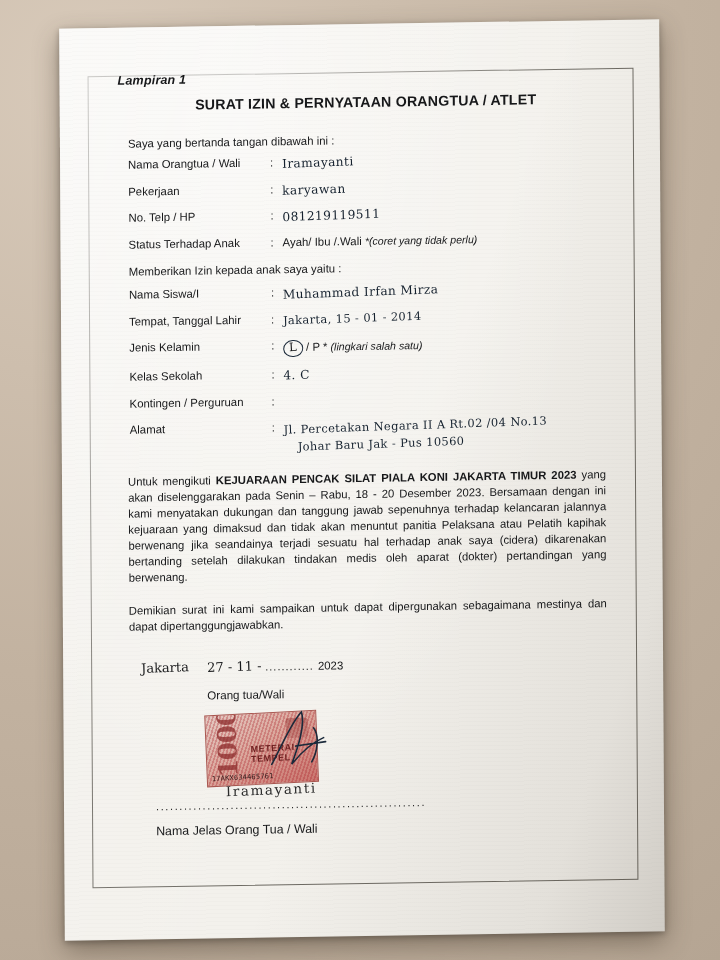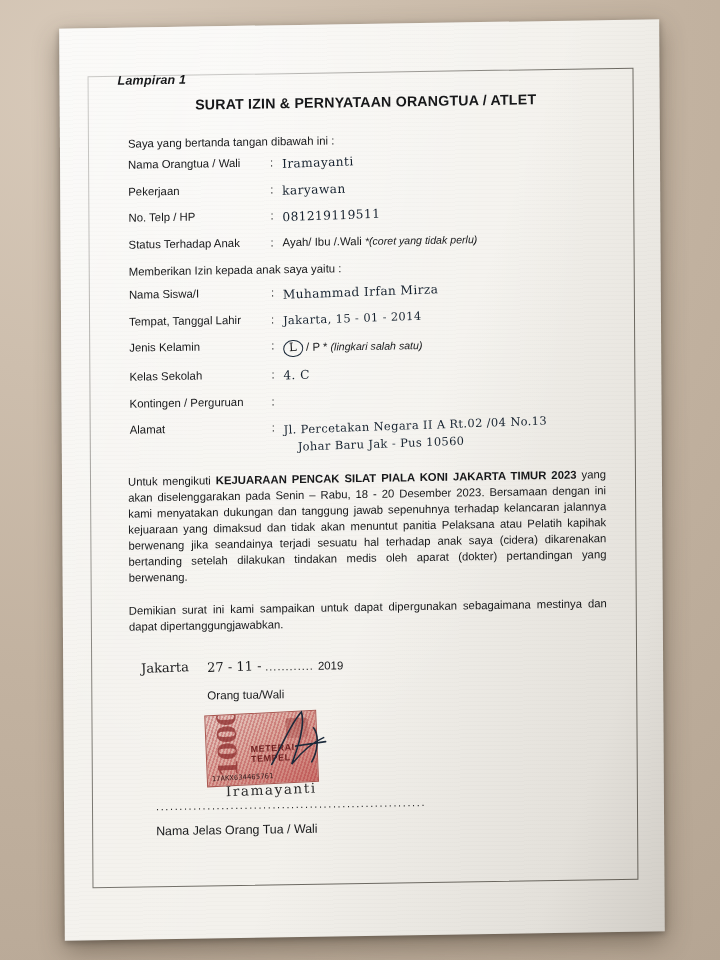--- a/index.html
+++ b/index.html
@@ -308,21 +308,21 @@
 
     <p class="para"><span>Untuk mengikuti </span><b>KEJUARAAN PENCAK SILAT PIALA KONI JAKARTA TIMUR 2023</b><span> yang akan diselenggarakan pada Senin – Rabu, 18 - 20 Desember 2023. Bersamaan dengan ini kami menyatakan dukungan dan tanggung jawab sepenuhnya terhadap kelancaran jalannya kejuaraan yang dimaksud dan tidak akan menuntut panitia Pelaksana atau Pelatih kapihak berwenang jika seandainya terjadi sesuatu hal terhadap anak saya (cidera) dikarenakan bertanding setelah dilakukan tindakan medis oleh aparat (dokter) pertandingan yang berwenang.</span></p>
 
     <p class="para para2">Demikian surat ini kami sampaikan untuk dapat dipergunakan sebagaimana mestinya dan dapat dipertanggungjawabkan.</p>
 
     <div class="sign-block">
       <div class="date-line">
         <span class="date-hand">Jakarta</span>
         <span class="date-hand" style="margin-left:14px;">27 - 11 -</span>
         <span class="dots">............</span>
-        <span>2019</span>
+        <span>2023</span>
       </div>
 
       <div class="ortu">Orang tua/Wali</div>
 
       <div class="stamp-wrap">
         <div class="stamp">
           <div class="garuda"></div>
           <div class="big-num">10000</div>
           <div class="mt1">METERAI</div>
           <div class="mt2">TEMPEL</div>

